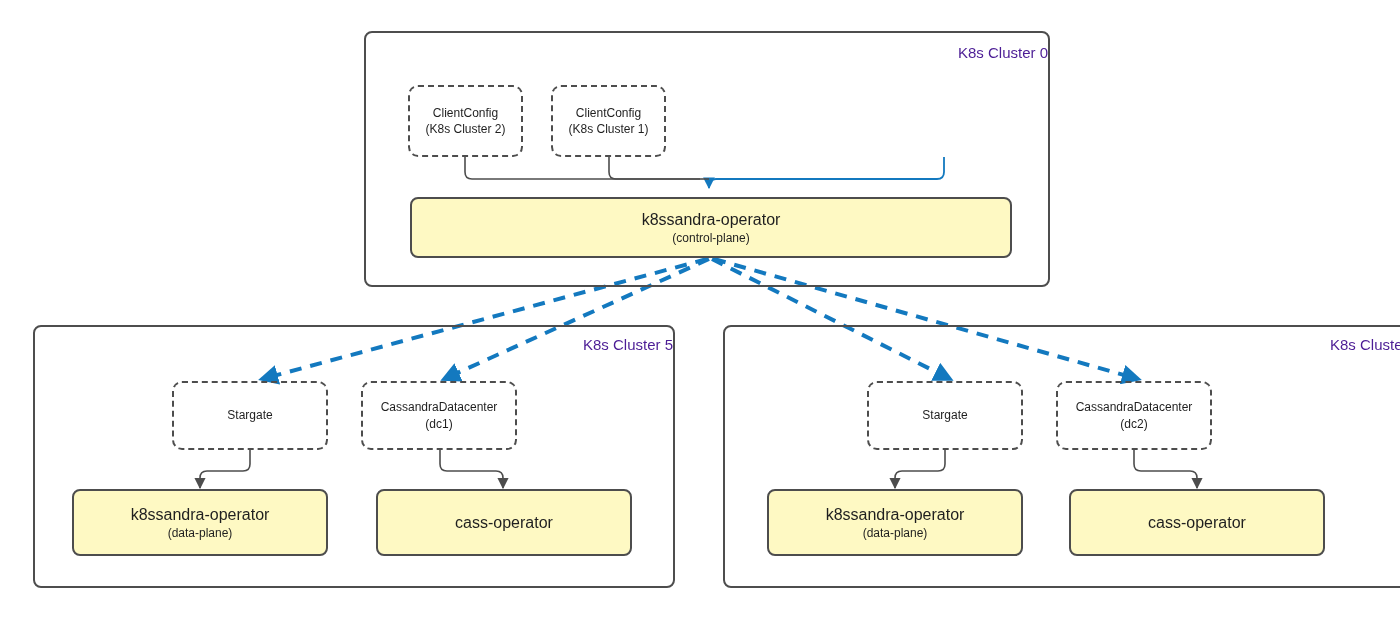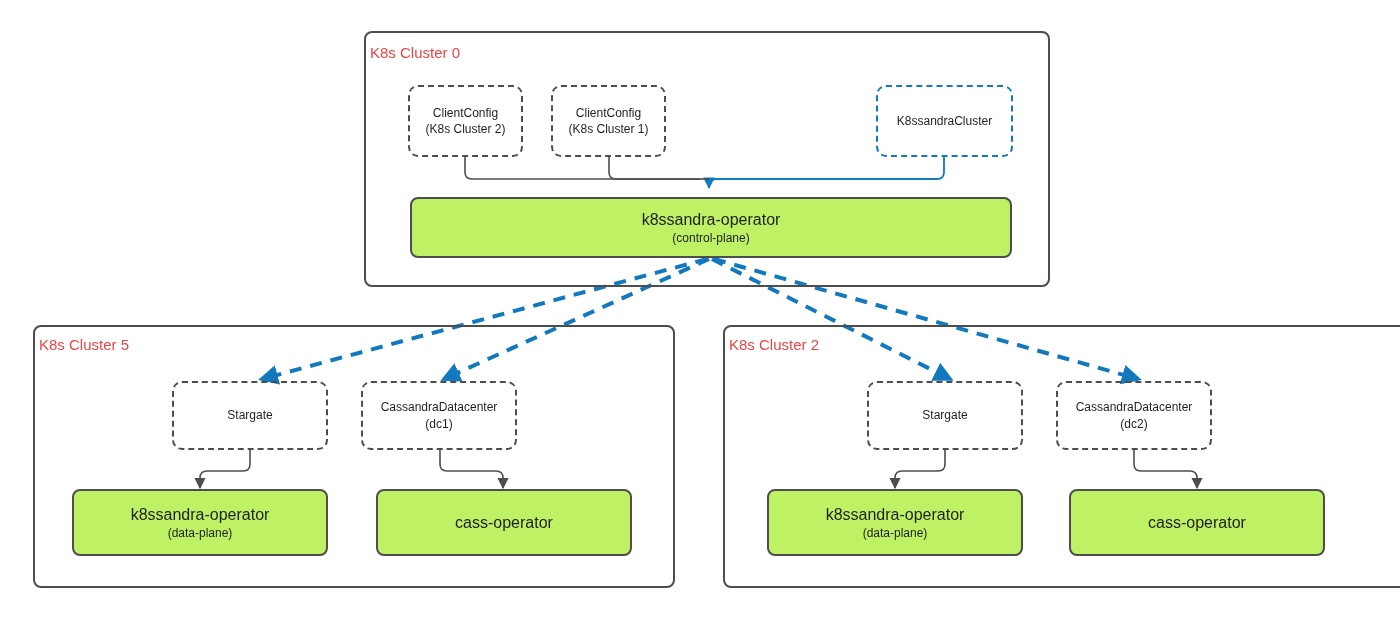--- a/index.html
+++ b/index.html
@@ -33,35 +33,35 @@
     position: absolute;
     box-sizing: border-box;
     border: 2px solid #4d4d4d;
     border-radius: 8px;
     background: transparent;
   }
   .cluster-label {
     position: absolute;
     left: 4px;
     right: 0;
-    text-align: left;
+    text-align: right;
     font-size: 15px;
-    color: #ef4444;
+    color: #4c1d95;
     white-space: nowrap;
   }
   
   .node {
     position: absolute;
     box-sizing: border-box;
     display: flex;
     flex-direction: column;
     align-items: center;
     justify-content: center;
     text-align: center;
-    background: #bef264;
+    background: #fef9c3;
     color: #1f1f1f;
     line-height: 1.35;
   }
   .node.solid {
     border: 2px solid #4d4d4d;
     border-radius: 8px;
     font-size: 16px;
   }
   .node.dashed {
     border: 2px dashed #4d4d4d;
@@ -133,24 +133,20 @@
   <div class="node dashed" style="left:408px; top:85px; width:115px; height:72px;">
     <span class="line1">ClientConfig</span>
     <span class="line2 hidden-empty">(K8s Cluster 2)</span>
   </div>
 
   <div class="node dashed" style="left:551px; top:85px; width:115px; height:72px;">
     <span class="line1">ClientConfig</span>
     <span class="line2 hidden-empty">(K8s Cluster 1)</span>
   </div>
 
-  <div class="node dashed accent" style="left:876px; top:85px; width:137px; height:72px;">
-    <span class="line1">K8ssandraCluster</span>
-
-  </div>
 
   <div class="node solid" style="left:410px; top:197px; width:602px; height:61px;">
     <span class="line1">k8ssandra-operator</span>
     <span class="line2 hidden-empty">(control-plane)</span>
   </div>
 
   <div class="cluster" style="left:33px; top:325px; width:642px; height:263px;">
     <div class="cluster-label" style="top:9px;">K8s Cluster 5</div>
   </div>
 

